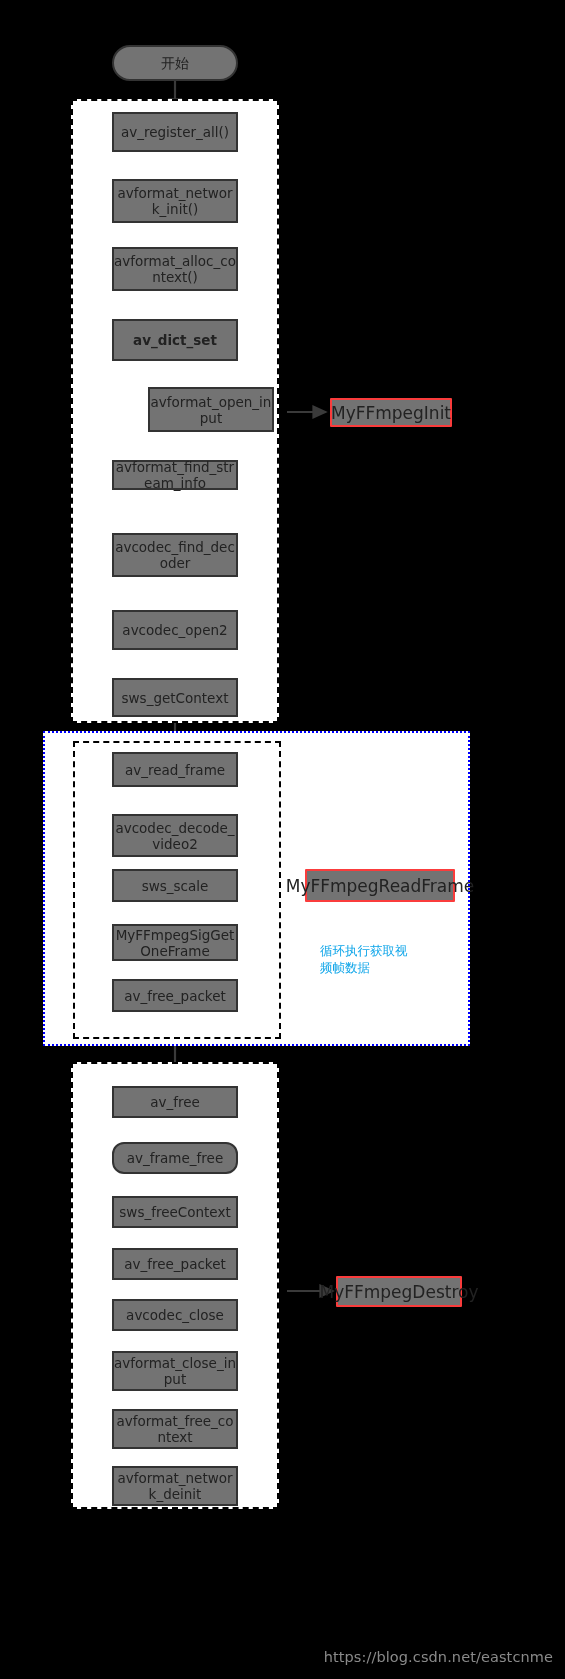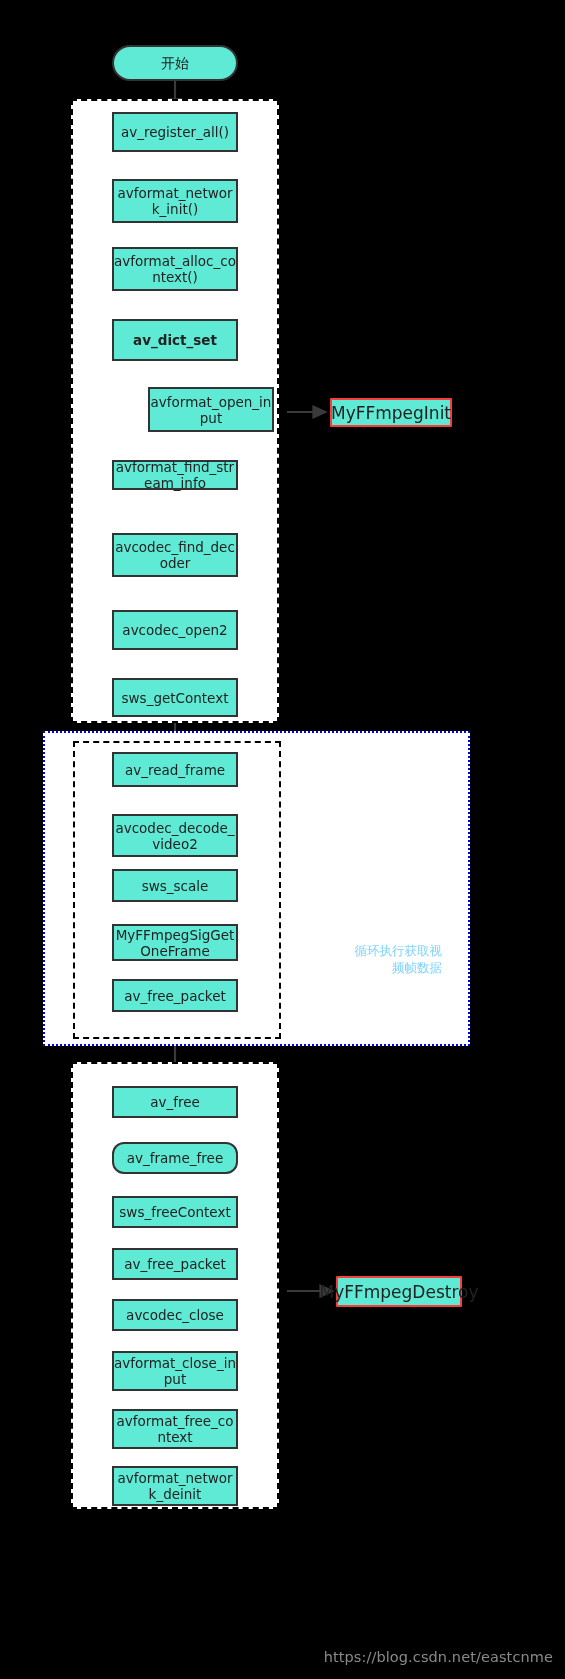--- a/index.html
+++ b/index.html
@@ -58,21 +58,21 @@
     top: 1062px;
     width: 208px;
     height: 447px;
     border: 2px dashed #000000;
   }
 
   
   .node {
     position: absolute;
     box-sizing: border-box;
-    background: #5eead4;
+    background: #737373;
     border: 2px solid #333333;
     color: #222222;
     font-size: 13.5px;
     line-height: 16px;
     display: flex;
     align-items: center;
     justify-content: center;
     text-align: center;
     padding: 2px 4px;
     white-space: pre-line;
@@ -83,24 +83,24 @@
   }
   .node.callout {
     border: 2px solid #fa3c3c;
     border-radius: 1px;
     font-size: 17px;
   }
 
   
   .annotation {
     position: absolute;
-    color: #7dd3fc;
+    color: #0ea5e9;
     font-size: 12.5px;
     line-height: 17px;
-    text-align: right;
+    text-align: left;
     white-space: pre-line;
   }
 
   
   .watermark {
     position: absolute;
     right: 12px;
     bottom: 14px;
     color: #8a8a8a;
     font-size: 14.5px;
@@ -207,20 +207,21 @@
   <div class="node" style="left:112px; top:814px; width:126px; height:43px;">avcodec_decode_
 video2</div>
 
   <div class="node" style="left:112px; top:869px; width:126px; height:33px;">sws_scale</div>
 
   <div class="node" style="left:112px; top:924px; width:126px; height:37px;">MyFFmpegSigGet
 OneFrame</div>
 
   <div class="node" style="left:112px; top:979px; width:126px; height:33px;">av_free_packet</div>
 
+  <div class="node callout" style="left:305px; top:869px; width:150px; height:33px;">MyFFmpegReadFrame</div>
 
   <div class="annotation" style="left:320px; top:942px; width:122px;">循环执行获取视
 频帧数据</div>
 
   <div class="group destroy"></div>
 
   <div class="node" style="left:112px; top:1086px; width:126px; height:32px;">av_free</div>
 
   <div class="node" style="left:112px; top:1142px; width:126px; height:32px;border-radius:12px;">av_frame_free</div>
 

